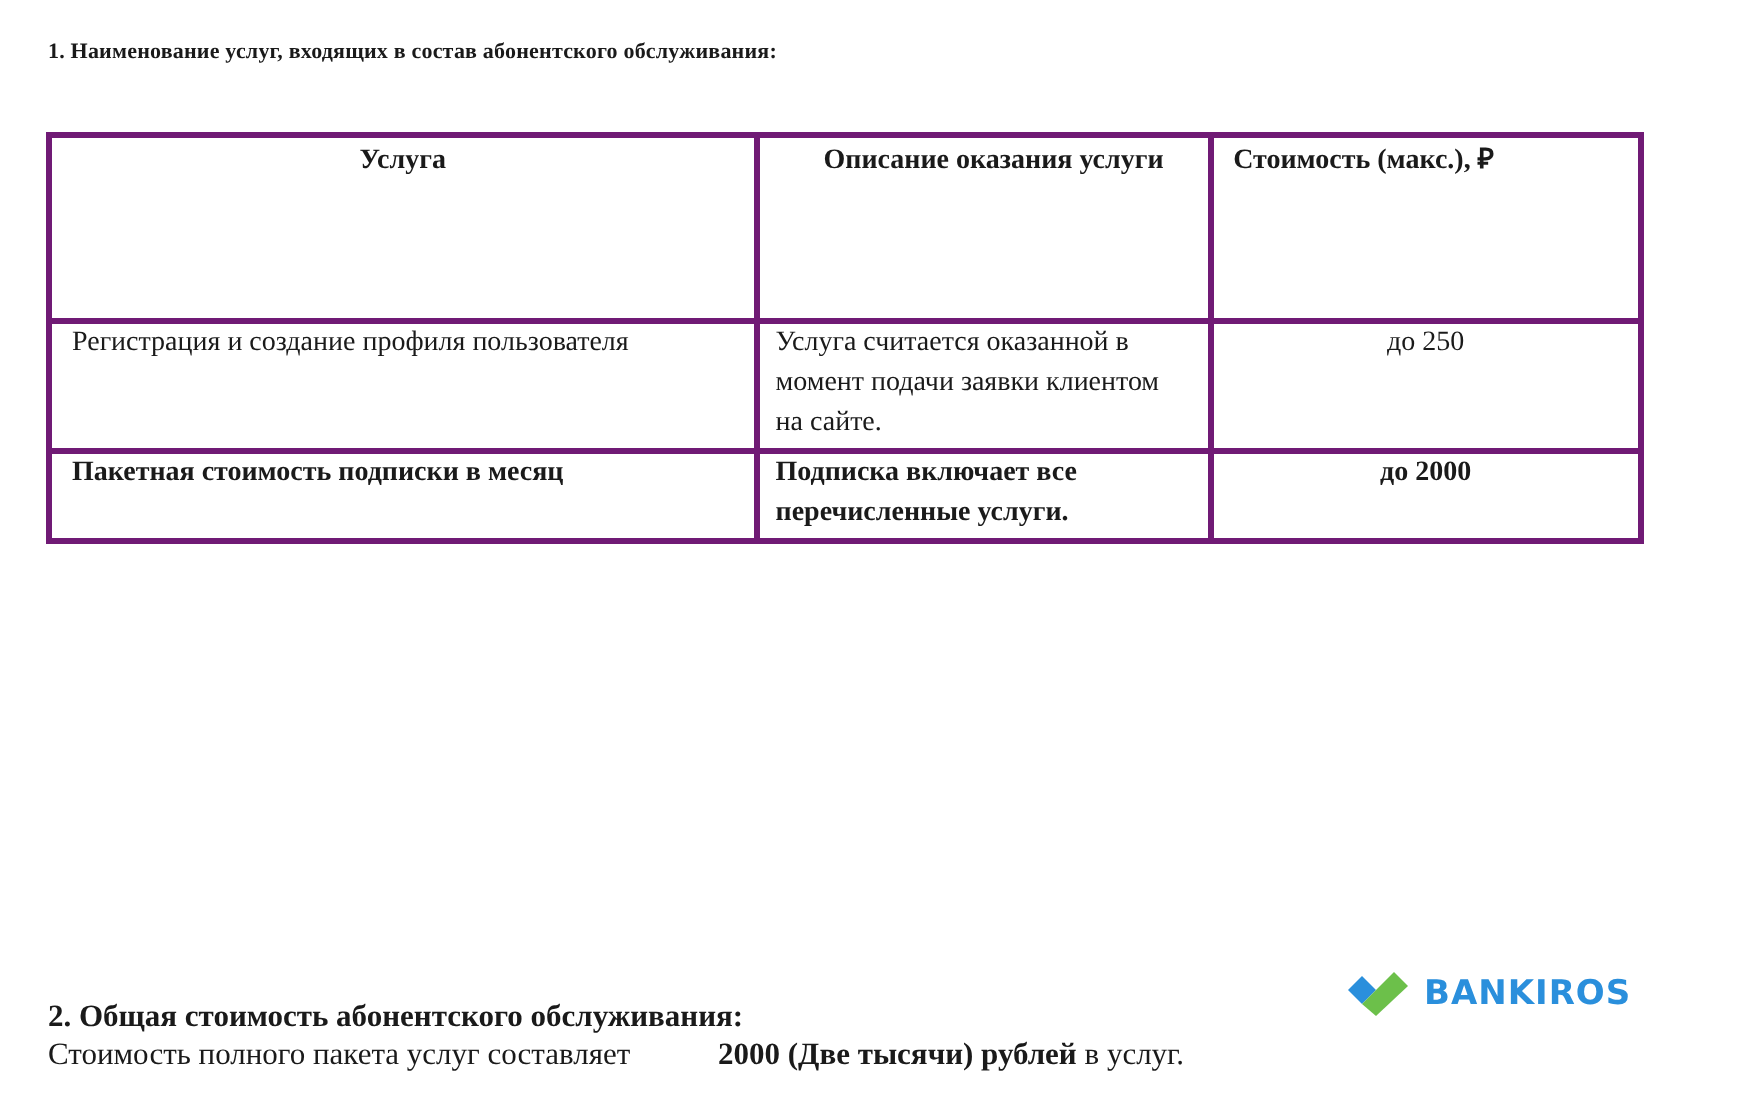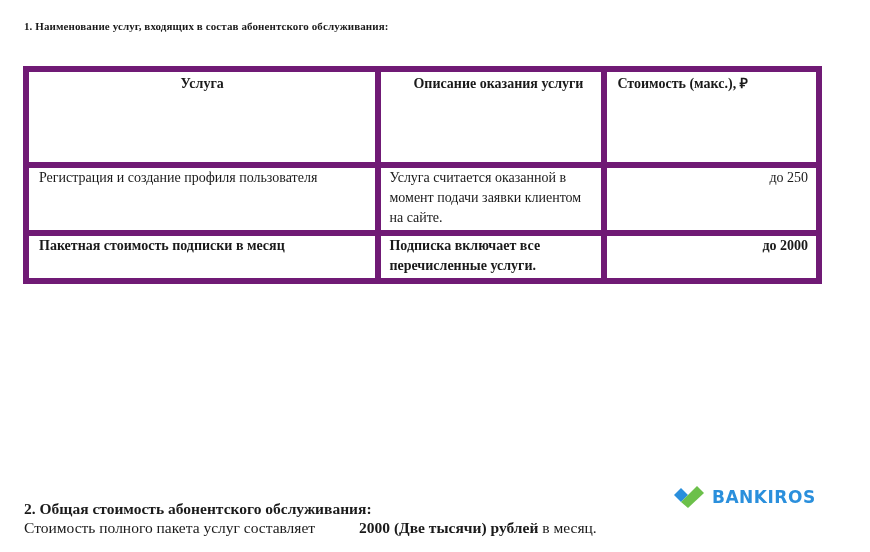--- a/index.html
+++ b/index.html
@@ -10,27 +10,27 @@
     .h1 {
       position:absolute; left:24px; top:20px;
       font-size:11px; font-weight:bold; letter-spacing:0.1px;
     }
     table.svc {
       position:absolute; left:23px; top:66px;
       width:799px; border-collapse:collapse; table-layout:fixed;
       font-size:14px; line-height:20px;
     }
     table.svc td, table.svc th {
-      border:6px solid #701a75; vertical-align:top;
+      border:3px solid #701a75; vertical-align:top;
       padding:0 8px; text-align:left;
     }
     table.svc th { font-weight:bold; text-align:center; padding-top:2px; height:88px; }
     table.svc th.desc { text-align:left; padding-left:32px;border-radius:25px; }
     table.svc th.price { text-align:left; padding-left:10px; }
-    table.svc td.price { text-align:right; }
+    table.svc td.price { text-align:center; }
     table.svc td.name { padding-left:10px; }
     table.svc tr.r1 td { height:62px; }
     table.svc tr.r2 td { height:64px; }
     table.svc tr.r3 td { height:80px; }
     table.svc tr.r4 td { height:63px; }
     table.svc tr.r5 td { height:42px; font-weight:bold;margin-top:16px; }
     .col1 { width:340px; } .col2 { width:218px; } .col3 { width:207px; }
     .h2 {
       position:absolute; left:24px; top:500px;
       font-size:15.5px; font-weight:bold;
@@ -73,21 +73,21 @@
   </tr>
   <tr class="r5">
     <td class="name">Пакетная стоимость подписки в месяц</td>
     <td>Подписка включает все перечисленные услуги.</td>
     <td class="price">до 2000</td>
   </tr>
 </tbody>
   </table>
 
 <div class="h2">2. Общая стоимость абонентского обслуживания:</div>
-<div class="summary"><span>Стоимость полного пакета услуг составляет </span><b>2000 (Две тысячи) рублей</b><span> в месяц.</span></div>
+<div class="summary"><span>Стоимость полного пакета услуг составляет </span><b>2000 (Две тысячи) рублей</b><span> в услуг.</span></div>
 
 <div class="logo">
   <svg width="30" height="22" viewBox="0 0 30 22">
     <polygon points="0,9 7,2 14,9 7,16" fill="#2a8fdc"></polygon>
     <polygon points="7,16 14,9 14,9 23,0 30,7 14,22" fill="#6cc04a"></polygon>
   </svg>
   <span class="logo-text">BANKIROS</span>
 </div>
 
 </body></html>

